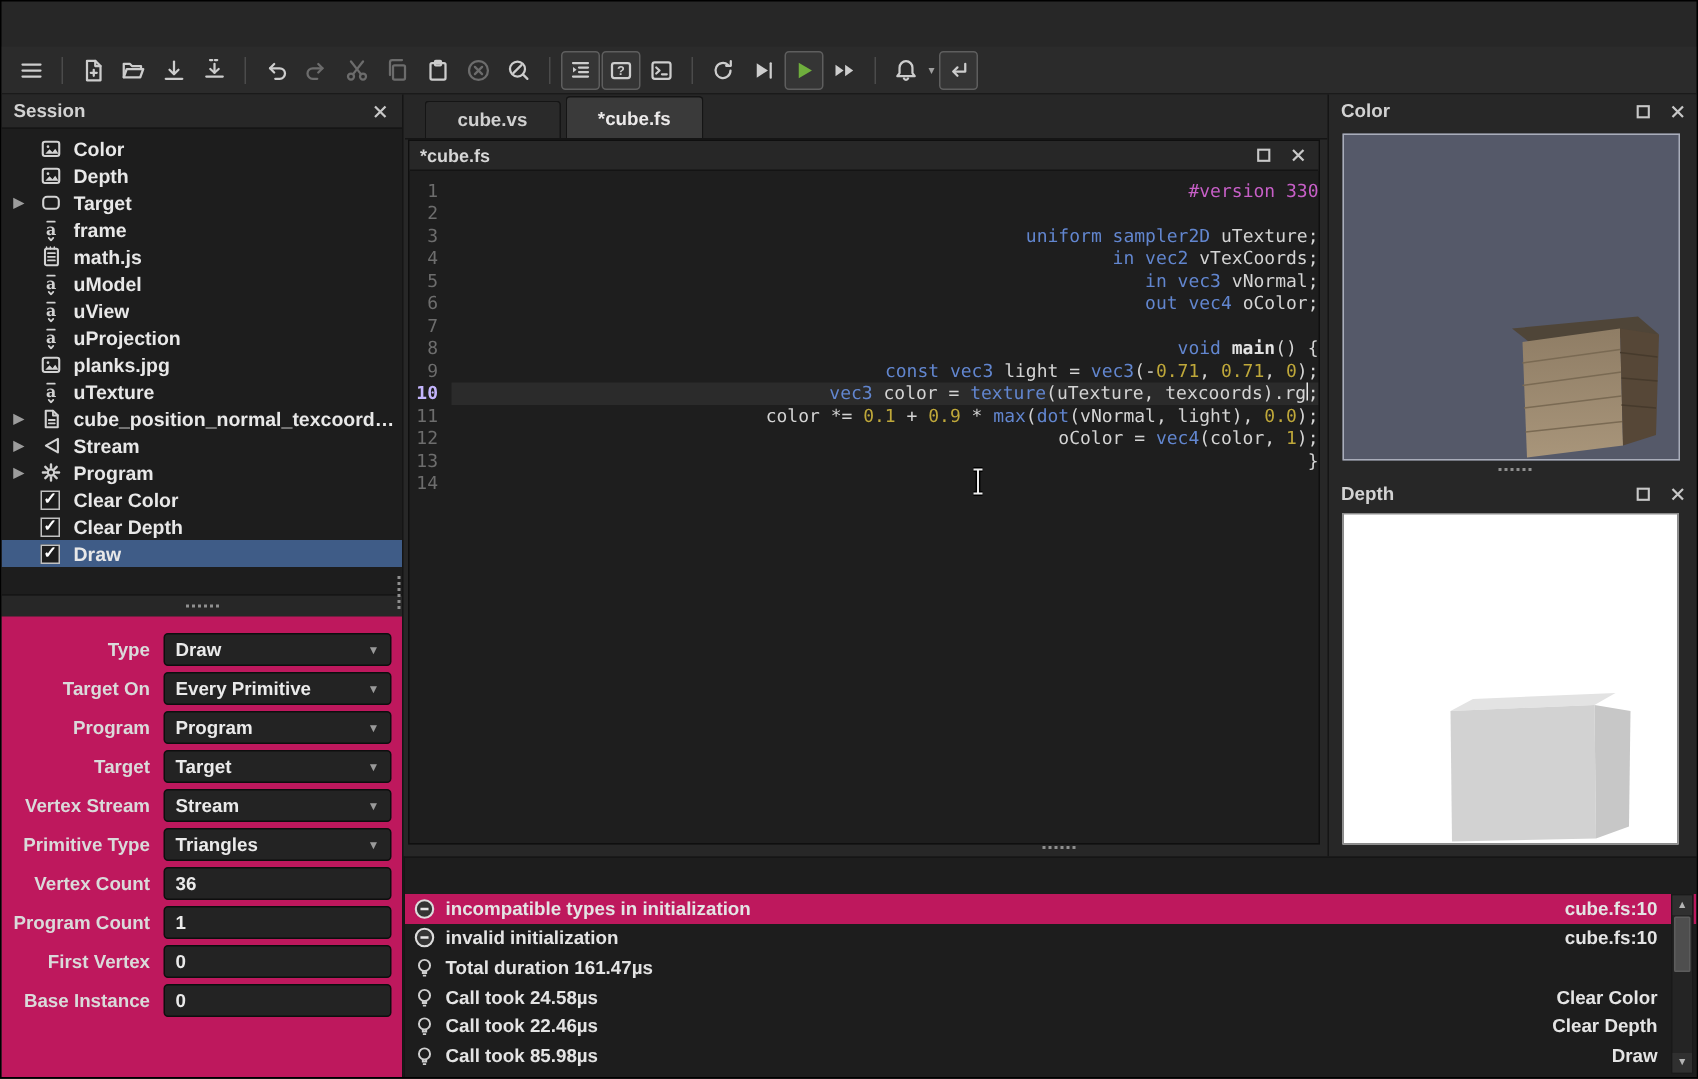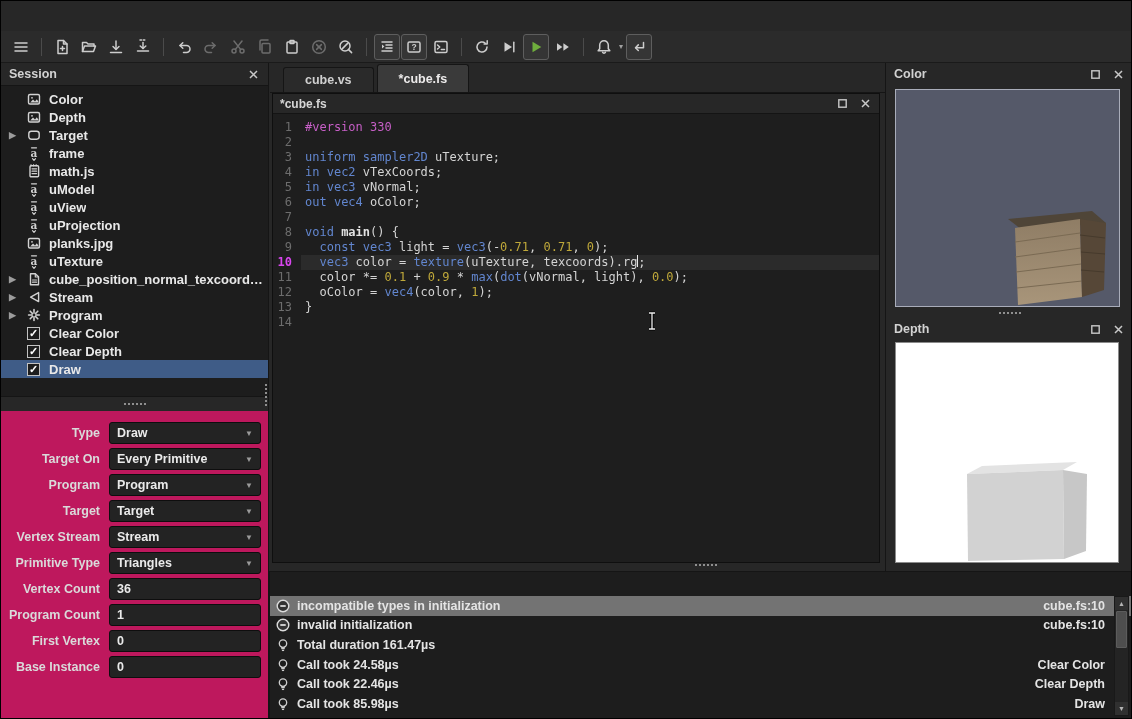--- a/index.html
+++ b/index.html
@@ -67,42 +67,42 @@
        border-radius:3px 3px 0 0;margin-right:3px;}
   .tab.active{background:#3a3a3a;height:28px;color:#eceaea;}
 
   .editor{position:absolute;left:2px;top:30px;right:5px;bottom:8px;border:1px solid #0f0f0f;background:#1e1e1e;}
   .editor-header{height:20px;background:#272727;border-bottom:1px solid #141414;display:flex;align-items:center;
                  padding:0 7px;font-size:12px;font-weight:600;color:#d6d6d6;}
   .code{position:absolute;top:21px;left:0;right:0;bottom:0;overflow:hidden;
         font-family:"DejaVu Sans Mono",monospace;font-size:12px;line-height:15px;padding-top:5px;color:#d4d4d4;}
   .codeline{display:flex;height:15px;}
   .gutter{width:28px;text-align:right;padding-right:9px;color:#6d6d6d;flex:none;}
-  .codetext{padding-left:4px;white-space:pre;flex:1;}
-  .codeline.current .gutter{color:#d946ef;font-weight:700;}
+  .codetext{padding-left:4px;white-space:pre;flex:1;text-align:right;}
+  .codeline.current .gutter{color:#c4b5fd;font-weight:700;}
   .codeline.current .codetext{background:#2b2b2b;}
   .k{color:#6286cf;} .n{color:#bfa83a;} .m{color:#c75fc7;} .b{font-weight:700;color:#e2e2e2;}
   .caret{display:inline-block;width:1px;height:12px;background:#e8e8e8;vertical-align:-1px;}
 
   .ibeam{position:absolute;left:645px;top:310px;pointer-events:none;}
 
   
   .rightdock{position:absolute;left:884px;top:62px;width:248px;height:508px;border-left:1px solid #151515;background:#272727;}
   .viewport{position:absolute;}
   .vp-color{left:9px;top:26px;width:225px;height:218px;background:#555969;border:1px solid #a9adba;}
   .vp-depth{left:9px;top:279px;width:224px;height:221px;background:#ffffff;border:1px solid #8b8b8b;}
   .rd-hdr2{position:absolute;left:0;top:255px;right:0;}
   .rd-split{position:absolute;left:0;top:244px;right:0;height:11px;}
 
   
   .messages{position:absolute;left:268px;top:570px;right:0;bottom:0;background:#1d1d1d;
             border-top:1px solid #151515;border-left:1px solid #151515;}
   .msg-list{position:absolute;left:0;top:24px;right:0;bottom:1px;overflow:hidden;}
   .mrow{height:19.6px;display:flex;align-items:center;padding-left:5px;font-size:12.5px;font-weight:600;color:#e4e4e4;}
-  .mrow.selected{background:#737373;}
+  .mrow.selected{background:#be185d;}
   .mrow .micon{width:16px;height:16px;flex:none;margin-right:6px;display:flex;align-items:center;justify-content:center;}
   .mrow .mloc{margin-left:auto;padding-right:26px;font-weight:600;}
 
   .scrollbar{position:absolute;right:2px;top:24px;width:15px;bottom:2px;background:#242424;border:1px solid #191919;}
   .sb-btn{position:absolute;left:0;right:0;height:13px;background:#303030;color:#b4b4b4;font-size:7px;
           display:flex;align-items:center;justify-content:center;}
   .sb-up{top:0;} .sb-down{bottom:0;}
   .sb-thumb{position:absolute;left:1px;right:1px;top:14px;height:37px;background:#4e4e4e;border:1px solid #5c5c5c;border-radius:1px;}
 
   .msplit{position:absolute;left:694px;top:563px;}

